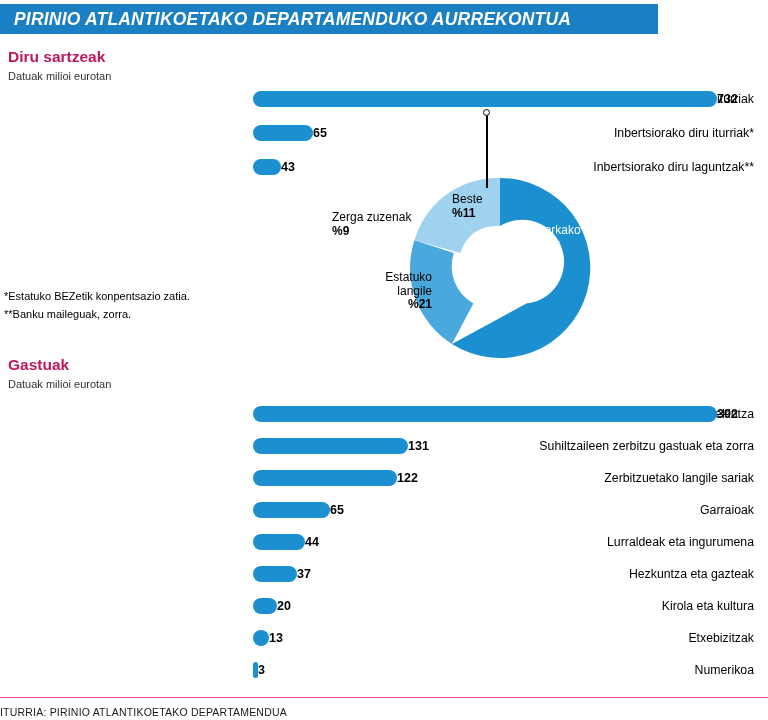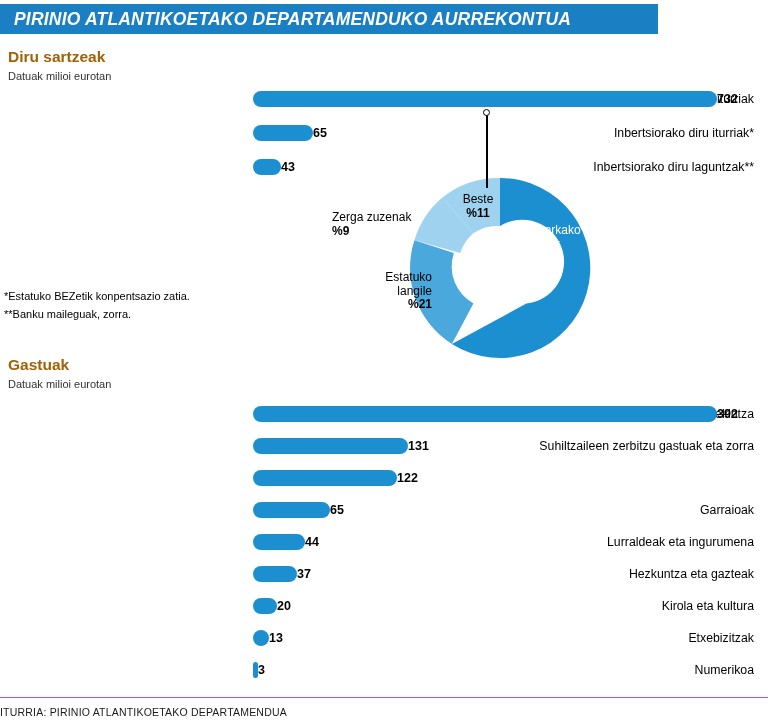--- a/index.html
+++ b/index.html
@@ -34,21 +34,21 @@
     font-style: italic;
     letter-spacing: 0.2px;
     white-space: nowrap;
   }
 
   
   .sec-title {
     position: absolute;
     font-size: 15.5px;
     font-weight: bold;
-    color: #a16207;
+    color: #be185d;
   }
   .sec-sub {
     position: absolute;
     font-size: 11px;
     color: #333;
   }
 
   
   .barchart { position: absolute; }
   .barrow {
@@ -178,21 +178,21 @@
       <path fill="#9fd2ef" d="M14.4,72.2 A90,90 0 0,1 42.4,29.5 L73.3,65.2 A42,42 0 0,0 60.2,85.1 Z"></path>
 
       <path fill="#9fd2ef" d="M42.4,29.5 A90,90 0 0,1 100,10 L100,58 A42,42 0 0,0 73.3,65.2 Z"></path>
       <circle cx="100" cy="100" r="41" fill="#ffffff"></circle>
     </svg>
   </div>
 
   <div class="leader" style="left:486px; top:112px; width:1.6px; height:76px;"></div>
   <div style="position:absolute; left:483px; top:109px; width:7px; height:7px; border-radius:50%; border:1.5px solid #000; background:#fff;"></div>
 
-  <div class="donut-label" style="left:452px; top:193px; width:52px; text-align:center;">
+  <div class="donut-label" style="left:452px; top:193px; width:52px; ">
     <div>Beste</div>
     <div class="pct">%11</div>
   </div>
 
   <div class="donut-label" style="left:332px; top:211px; width:100px; text-align:left;">
     <div>Zerga zuzenak</div>
     <div class="pct">%9</div>
   </div>
 
   <div class="donut-label" style="left:332px; top:271px; width:100px; text-align:right;">
@@ -225,20 +225,21 @@
 
     <div class="barrow" style="margin-top:10px;">
       <div class="lbl" style="width:245px;">Suhiltzaileen zerbitzu gastuak eta zorra</div>
       <div class="bar-track" style="left:253px;">
         <div class="bar" style="width:155px;"></div>
         <span class="barval">131</span>
       </div>
     </div>
 
     <div class="barrow" style="margin-top:10px;">
+      <div class="lbl" style="width:245px;">Zerbitzuetako langile sariak</div>
       <div class="bar-track" style="left:253px;">
         <div class="bar" style="width:144px;"></div>
         <span class="barval">122</span>
       </div>
     </div>
 
     <div class="barrow" style="margin-top:10px;">
       <div class="lbl" style="width:245px;">Garraioak</div>
       <div class="bar-track" style="left:253px;">
         <div class="bar" style="width:77px;"></div>

